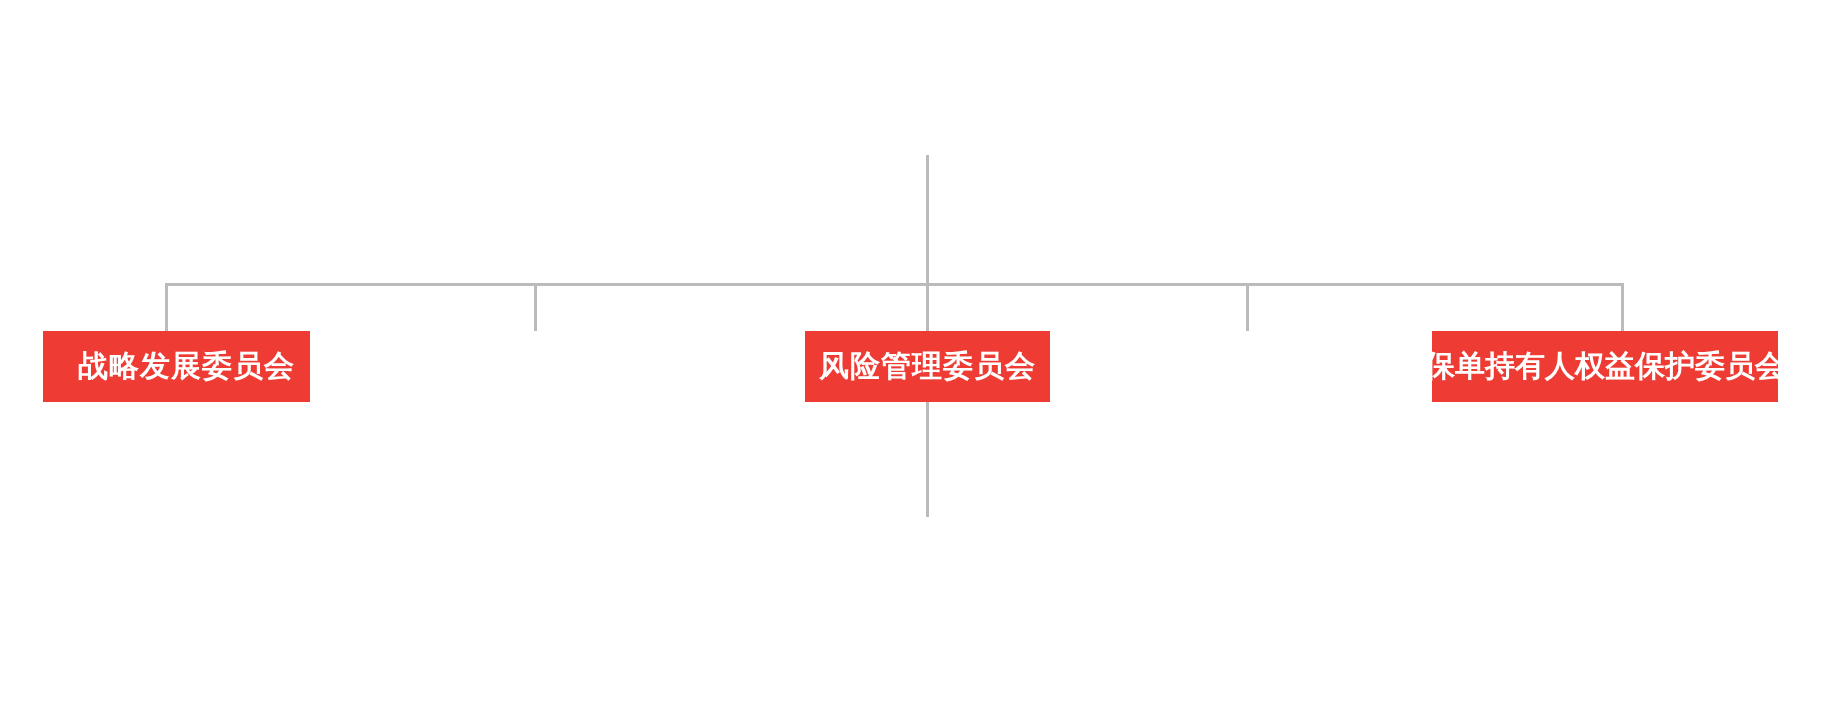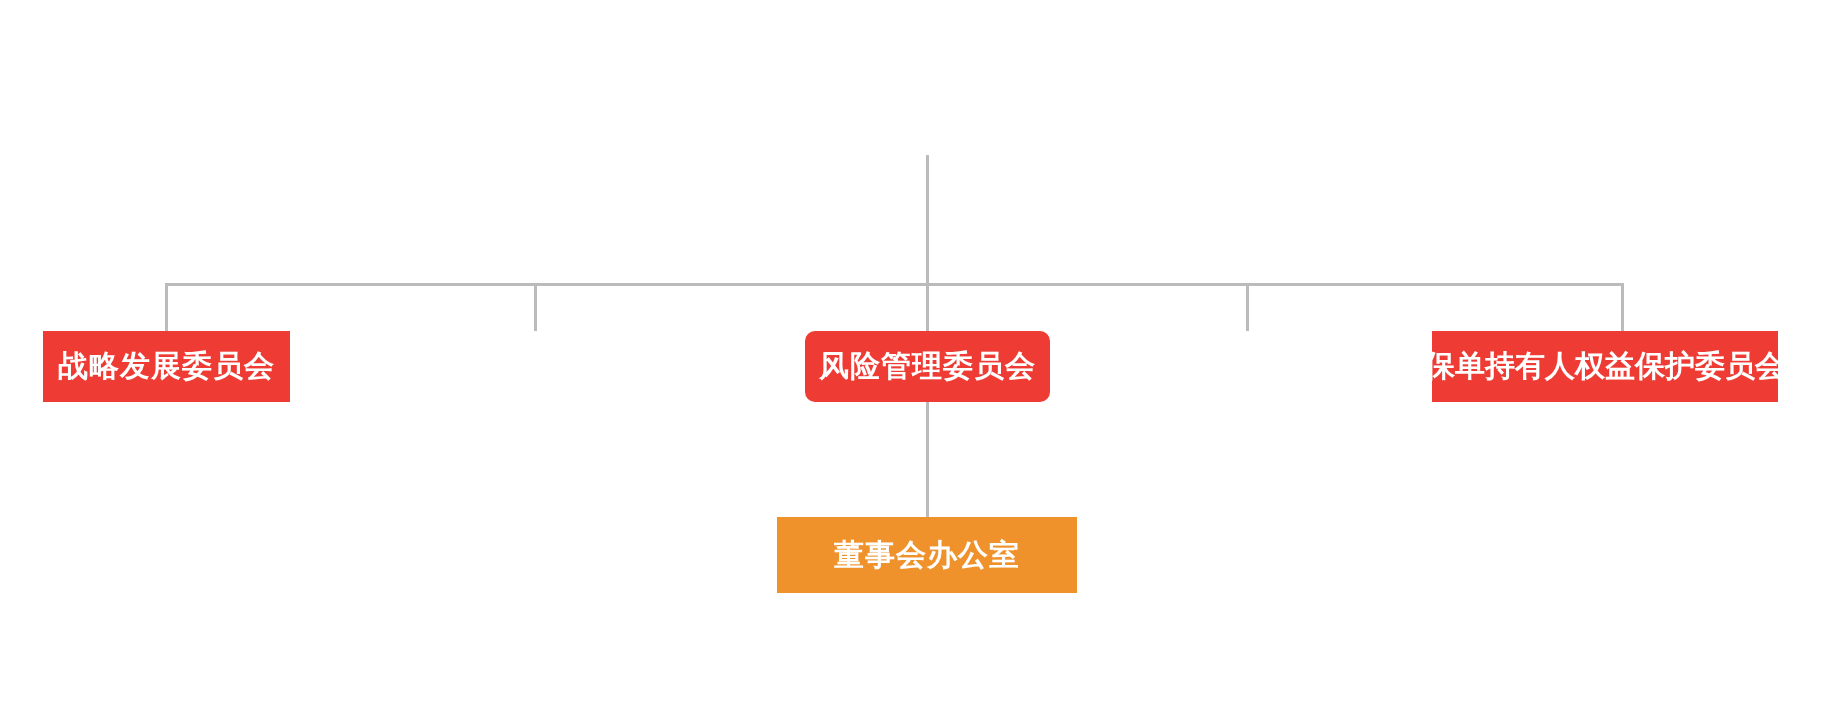--- a/index.html
+++ b/index.html
@@ -26,21 +26,21 @@
     letter-spacing: 1px;
     white-space: nowrap;
     text-align: center;
   }
   .line {
     position: absolute;
     background: #bbbbbb;
   }
   
   .n-board       { left: 788px;  top: 85px;  width: 280px; height: 70px; }
-  .n-strategy    { left: 43px;   top: 331px; width: 247px; height: 71px; }
+  .n-strategy    { left: 43px;   top: 331px; width: 247px; height: 71px; padding-left: 20px; }
   .n-investment  { left: 418px;  top: 331px; width: 234px; height: 71px; }
   .n-risk        { left: 805px;  top: 331px; width: 245px; height: 71px; }
   .n-audit       { left: 1145px; top: 331px; width: 232px; height: 71px; }
   .n-policyholder{ left: 1432px; top: 331px; width: 346px; height: 71px; letter-spacing: 0; }
   .n-office      { left: 777px;  top: 517px; width: 300px; height: 76px; }
   
   .l-board-down  { left: 926px;  top: 155px; width: 3px;    height: 131px; }
   .l-bus         { left: 165px;  top: 283px; width: 1459px; height: 3px;  }
   .l-drop-1      { left: 165px;  top: 283px; width: 3px;    height: 48px; }
   .l-drop-2      { left: 534px;  top: 283px; width: 3px;    height: 48px; }
@@ -60,20 +60,19 @@
   <div class="line l-drop-2" style="background-color: rgb(187, 187, 187);"></div>
   <div class="line l-drop-3" style="background-color: rgb(187, 187, 187);"></div>
   <div class="line l-drop-4" style="background-color: rgb(187, 187, 187);"></div>
   <div class="line l-drop-5" style="background-color: rgb(187, 187, 187);"></div>
   <div class="line l-risk-office" style="background-color: rgb(187, 187, 187);"></div>
 
 
   <div class="node n-strategy" style="background-color: rgb(238, 59, 51);">战略发展委员会</div>
 
 
-  <div class="node n-risk" style="background-color: rgb(238, 59, 51); border-radius: 10px;">风险管理委员会</div>
+  <div class="node n-risk" style="background-color: rgb(238, 59, 51);">风险管理委员会</div>
 
 
   <div class="node n-policyholder" style="background-color: rgb(238, 59, 51);">保单持有人权益保护委员会</div>
 
-  <div class="node n-office" style="background-color: rgb(240, 146, 43);">董事会办公室</div>
 
 </div>
 
 </body></html>

